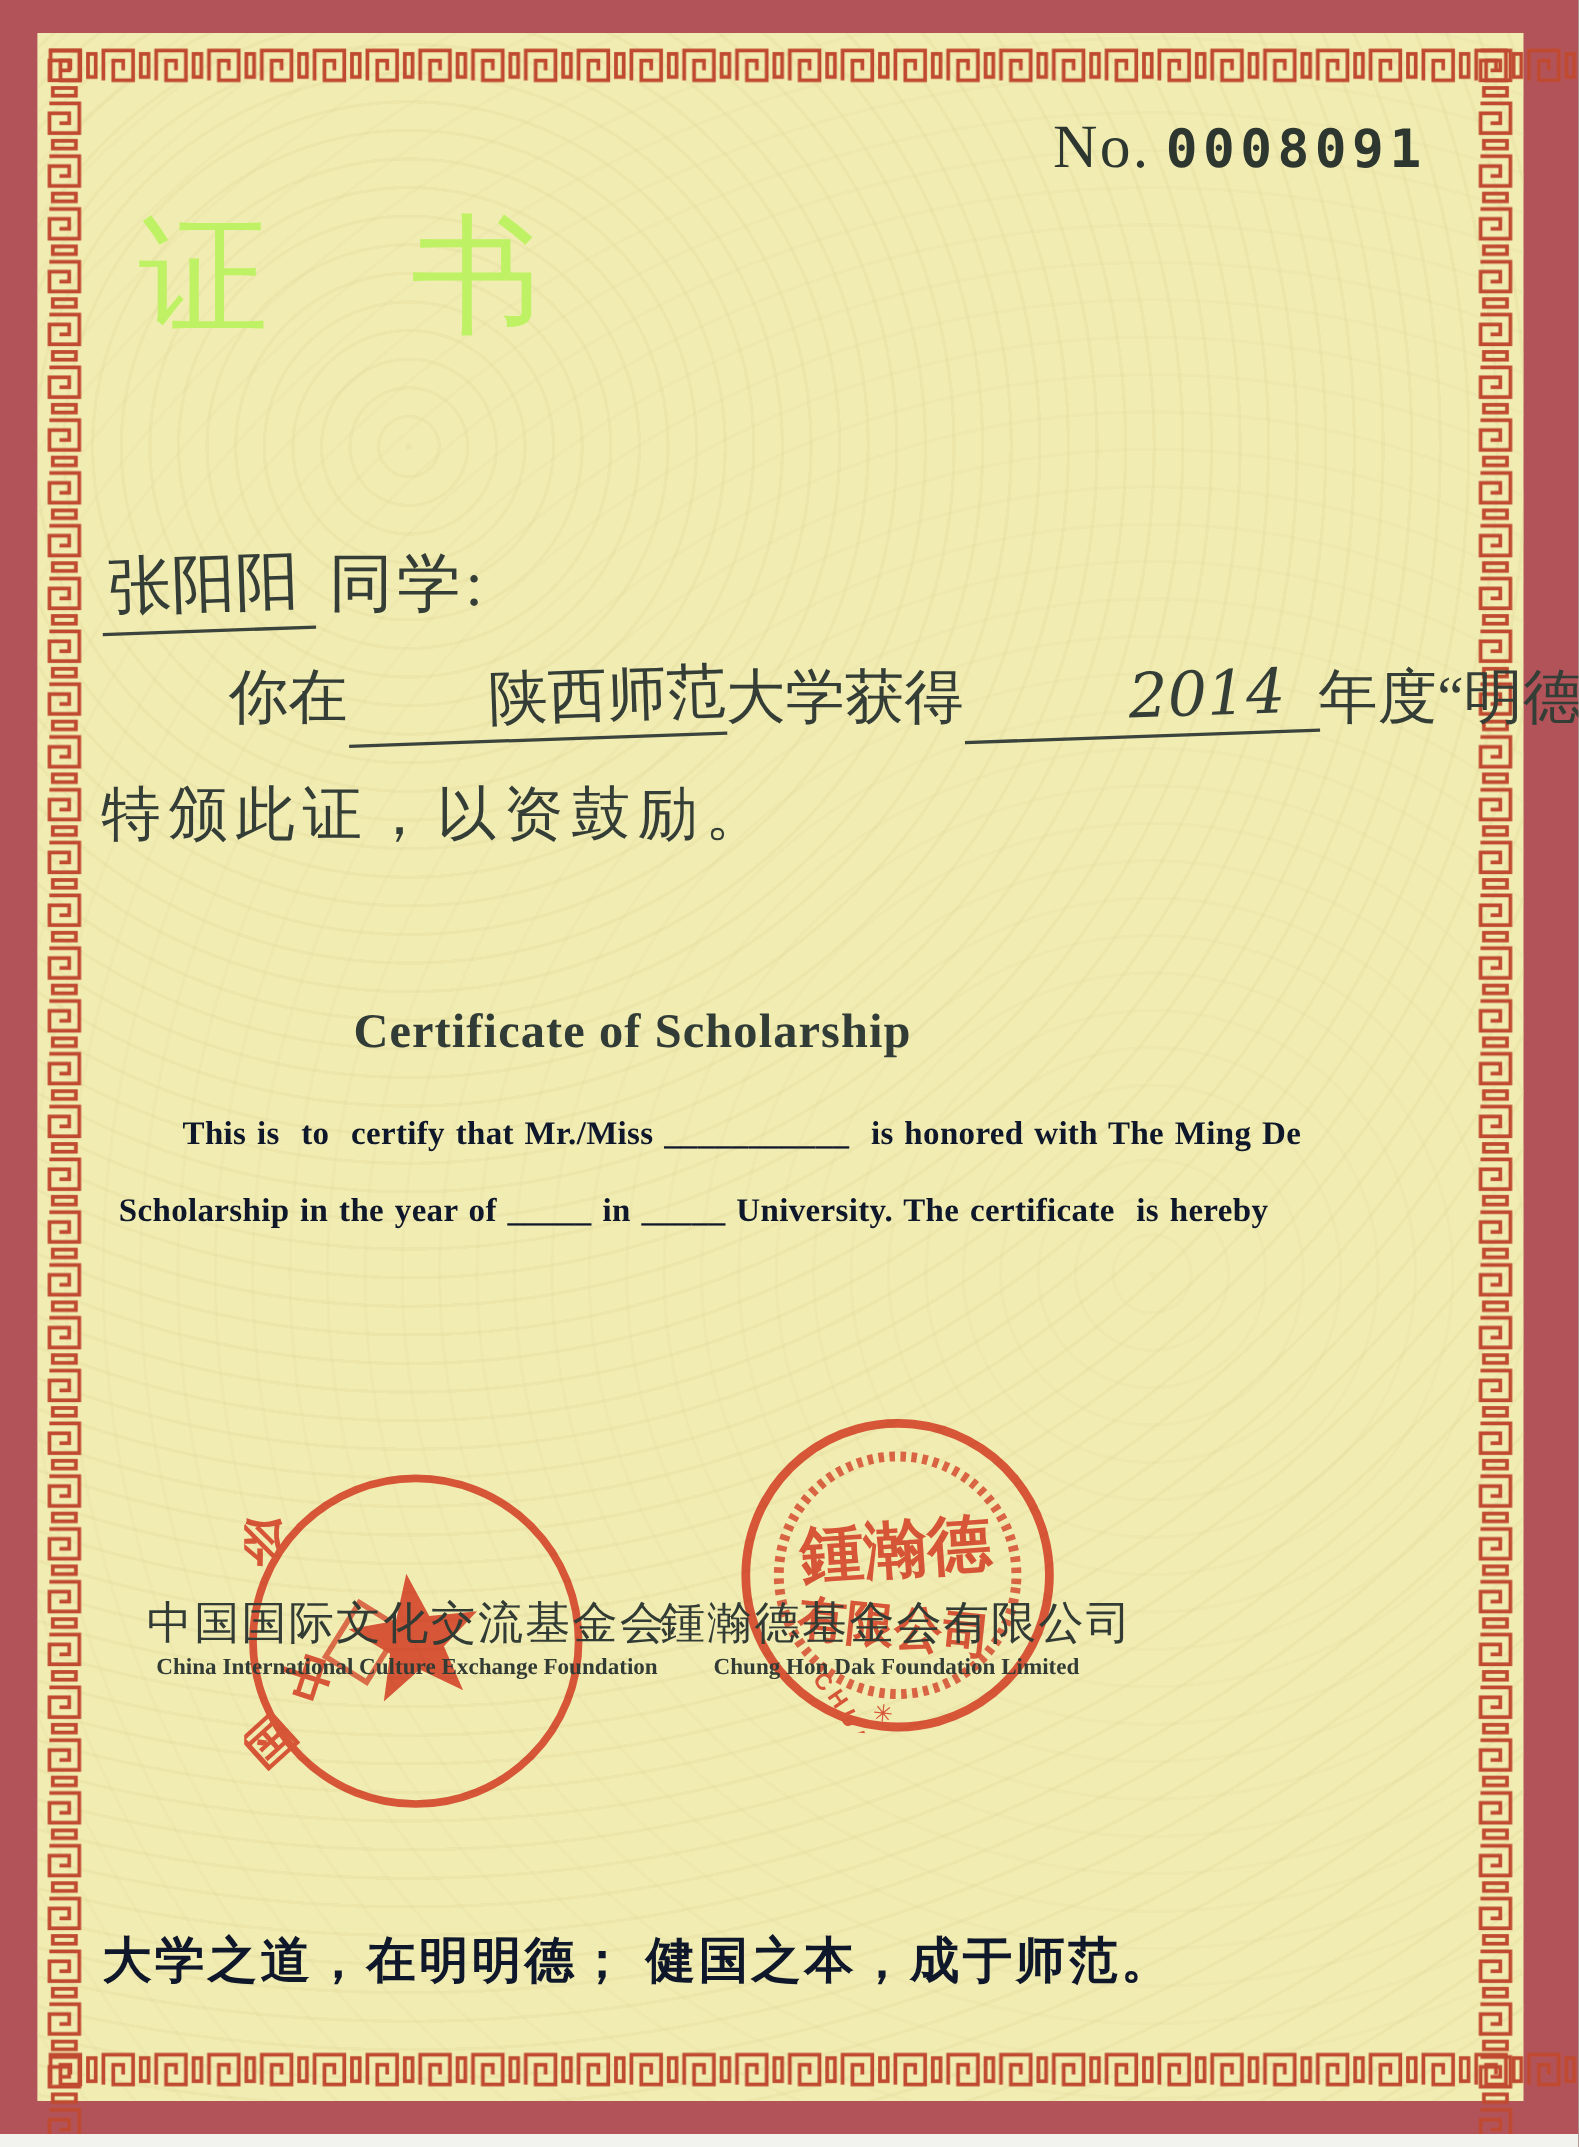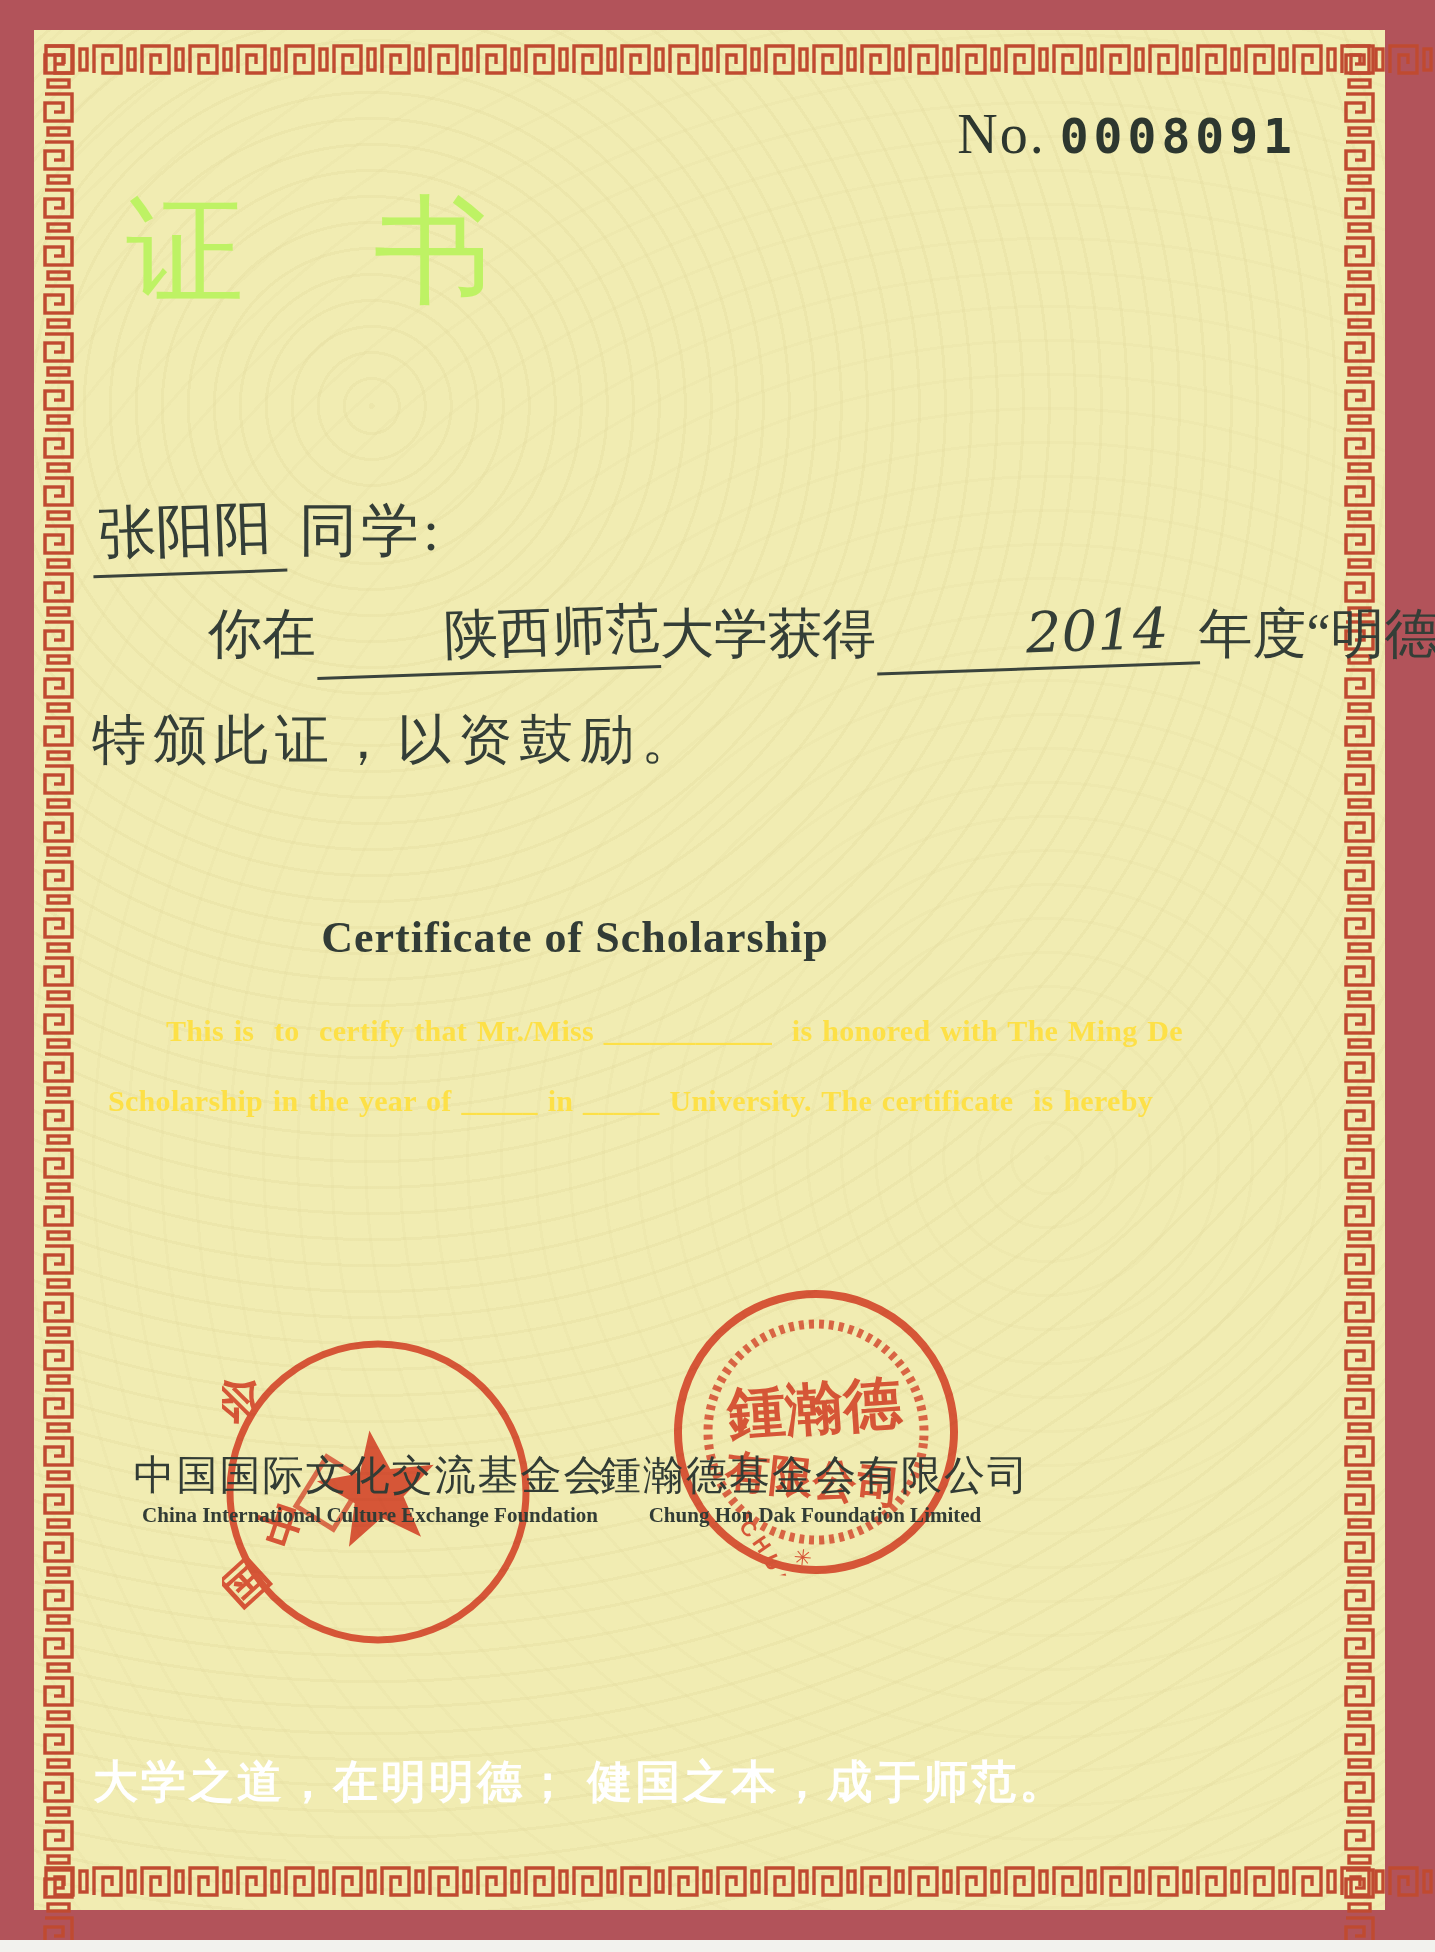--- a/index.html
+++ b/index.html
@@ -61,40 +61,40 @@
   .body-line1{top:598px;left:80px;width:1005px;font-size:54px;white-space:nowrap;text-indent:128px;}
   .body-line1 .year{font-style:italic;padding:0 30px 2px 22px;font-size:56px;}
   .body-line2{top:704px;left:92px;font-size:54px;letter-spacing:7px;white-space:nowrap;}
 
   .eng-title{
     top:912px;left:80px;width:990px;text-align:center;
     font-size:44px;font-weight:700;color:#323c36;letter-spacing:1px;
   }
   .eng-line{
     left:108px;width:950px;
-    font-size:30px;font-weight:700;color:#fde047;
+    font-size:30px;font-weight:700;color:#0f172a;
     white-space:pre;letter-spacing:.3px;word-spacing:2px;
   }
   .eng-line.l1{top:1014px;text-indent:58px;}
   .eng-line.l2{top:1084px;}
   .eng-line.l3{top:1154px;}
 
   .stamp{mix-blend-mode:multiply;opacity:.92;}
   .stamp-left{top:1336px;left:222px;}
   .stamp-right{top:1286px;left:670px;transform:rotate(6deg);}
 
   .org{text-align:center;z-index:3;}
   .org .cn{font-size:41px;color:#323c35;letter-spacing:2px;white-space:nowrap;}
   .org .en{font-size:21px;font-weight:700;color:#323c35;white-space:nowrap;}
   .org-left{top:1448px;left:100px;width:540px;}
   .org-right{top:1448px;left:600px;width:430px;}
 
   .motto{
     top:1752px;left:80px;width:1000px;text-align:center;
-    font-size:45px;font-weight:700;color:#ffffff;letter-spacing:3px;
+    font-size:45px;font-weight:700;color:#0f172a;letter-spacing:3px;
     white-space:nowrap;
   }
 </style>
 </head>
 <body>
 
 <div class="page">
 
   <div class="paper"></div>
 

